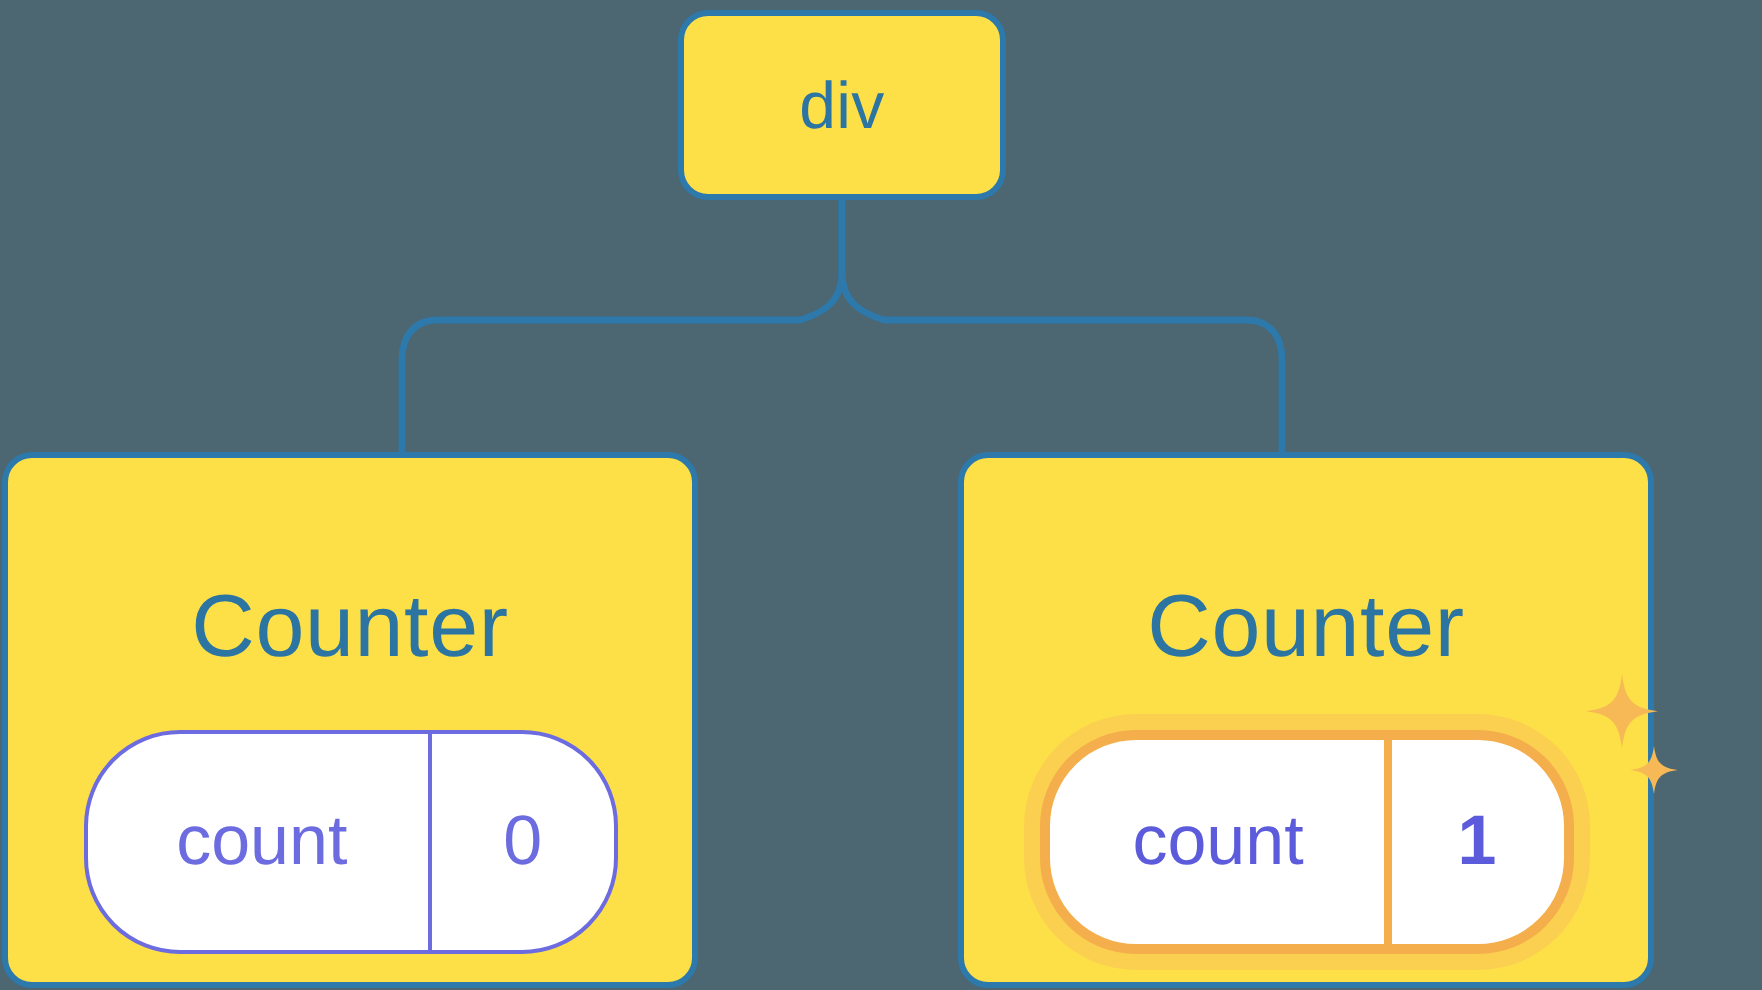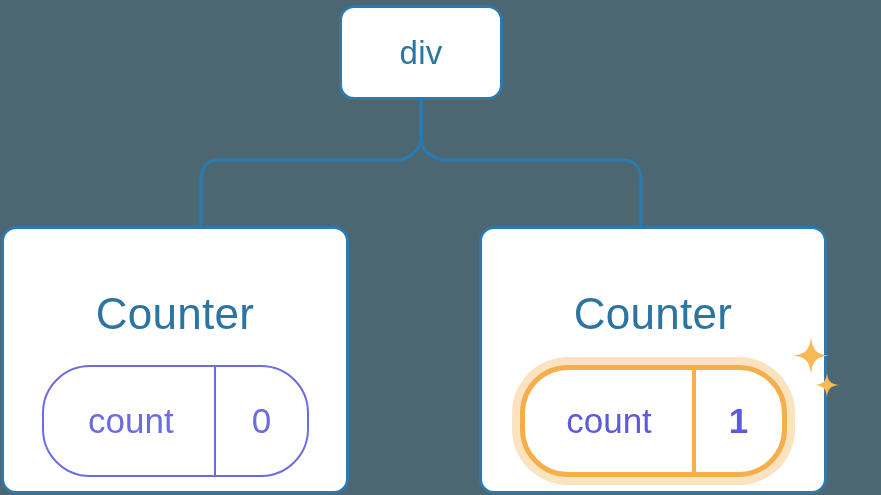--- a/index.html
+++ b/index.html
@@ -27,21 +27,21 @@
     top: 0;
     width: 881px;
     height: 495px;
     pointer-events: none;
   }
 
   
   .node {
     position: absolute;
     box-sizing: border-box;
-    background: #ffffff;
+    background: #fde047;
     border: 3px solid #2d79ab;
     border-radius: 15px;
     display: flex;
     flex-direction: column;
     align-items: center;
     justify-content: center;
   }
 
   
   #node-root {

